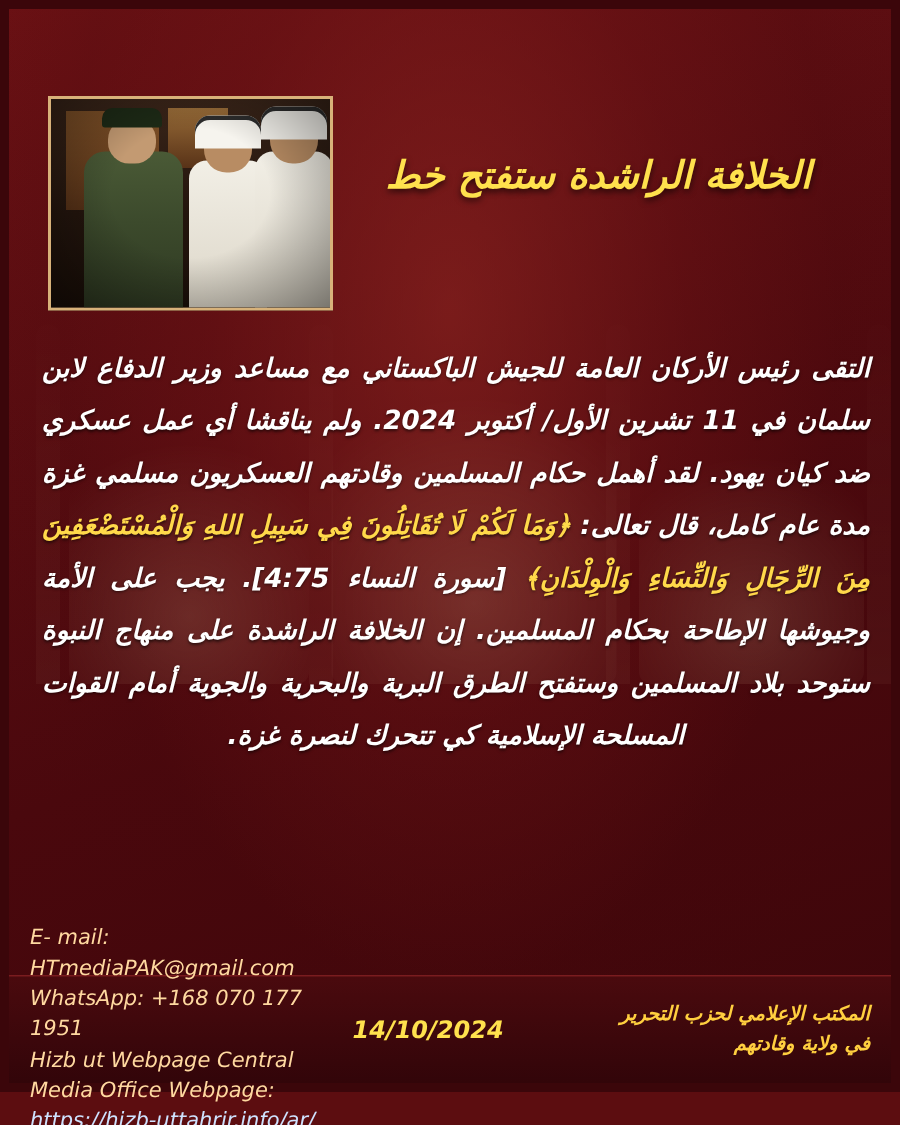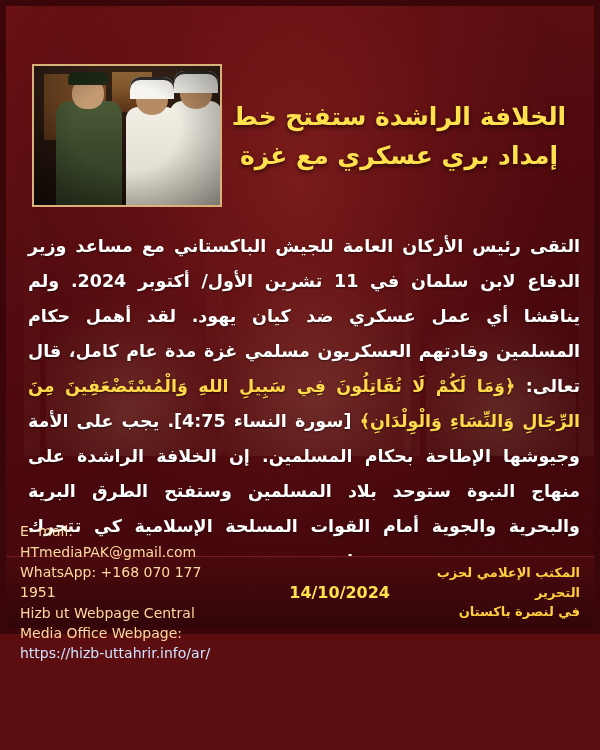--- a/index.html
+++ b/index.html
@@ -9,26 +9,27 @@
   body {
     width: 600px;
     height: 750px;
     background: #5c0d10;
     font-family: "DejaVu Sans", sans-serif;
     overflow: hidden;
   }
   .poster {
     position: relative;
     width: 600px;
-    height: 634px;
+    height: 728px;
     box-sizing: border-box;
     background:
       radial-gradient(ellipse at 50% 28%, rgba(150,40,35,0.55) 0%, rgba(110,20,22,0.35) 38%, rgba(70,8,12,0.15) 62%, rgba(45,4,8,0.0) 80%),
       linear-gradient(160deg, #6b1114 0%, #5a0d11 28%, #4a080d 58%, #3d060a 100%);
     border: 6px solid #3b060a;
+    font-style: italic;
   }
   
   .bg-arch {
     position: absolute;
     left: 0; right: 0; top: 120px;
     height: 330px;
     opacity: 0.16;
     pointer-events: none;
   }
   .bg-arch .dome {
@@ -176,21 +177,21 @@
     font-size: 13px;
     font-weight: bold;
     line-height: 1.5;
     text-align: right;
   }
   .footer-mid {
     flex: 1;
     color: #ffe14d;
     font-size: 16px;
     font-weight: bold;
-    text-align: right;
+    text-align: left;
     direction: ltr;
   }
   .footer-left {
     flex: 0 0 215px;
     color: #ffd9a0;
     font-size: 14px;
     line-height: 1.45;
     direction: ltr;
   }
   .footer-left .link { color: #cfe3ff; }
@@ -206,21 +207,20 @@
     <div class="minaret m3"></div>
     <div class="minaret m4"></div>
     <div class="dome d1"></div>
     <div class="dome d2"></div>
     <div class="dome d3"></div>
   </div>
 
   <div class="header">
     <div class="headline">
       <div>الخلافة الراشدة ستفتح خط</div>
-      <div>إمداد بري عسكري مع غزة</div>
     </div>
     <div class="photo">
       <div class="hall"></div>
       <div class="wall-light"></div>
       <div class="wall-light2"></div>
       <div class="officer"></div>
       <div class="thobe1"></div>
       <div class="thobe2"></div>
       <div class="vignette"></div>
     </div>
@@ -228,21 +228,21 @@
 
   <div class="body-text">
     <p>
       <span>التقى رئيس الأركان العامة للجيش الباكستاني مع مساعد وزير الدفاع لابن سلمان في 11 تشرين الأول/ أكتوبر 2024. ولم يناقشا أي عمل عسكري ضد كيان يهود. لقد أهمل حكام المسلمين وقادتهم العسكريون مسلمي غزة مدة عام كامل، قال تعالى: </span><span class="ayah">﴿وَمَا لَكُمْ لَا تُقَاتِلُونَ فِي سَبِيلِ اللهِ وَالْمُسْتَضْعَفِينَ مِنَ الرِّجَالِ وَالنِّسَاءِ وَالْوِلْدَانِ﴾</span><span class="ref"> [سورة النساء 4:75]. </span><span>يجب على الأمة وجيوشها الإطاحة بحكام المسلمين. إن الخلافة الراشدة على منهاج النبوة ستوحد بلاد المسلمين وستفتح الطرق البرية والبحرية والجوية أمام القوات المسلحة الإسلامية كي تتحرك لنصرة غزة.</span>
     </p>
   </div>
 
   <div class="footer">
     <div class="footer-right">
       <div>المكتب الإعلامي لحزب التحرير</div>
-      <div>في لنصرة باكستان</div>
+      <div>في ولاية وقادتهم</div>
     </div>
     <div class="footer-mid">14/10/2024</div>
     <div class="footer-left">
       <div>E- mail: HTmediaPAK@gmail.com</div>
       <div>WhatsApp: +168 070 177 1951</div>
       <div>Hizb ut Webpage Central Media Office Webpage:</div>
       <div class="link">https://hizb-uttahrir.info/ar/</div>
     </div>
   </div>
 

